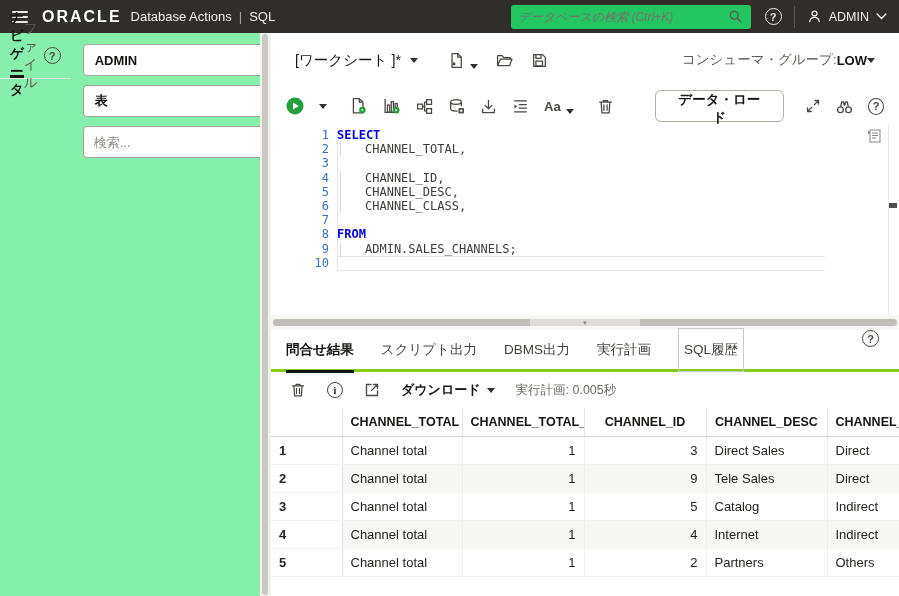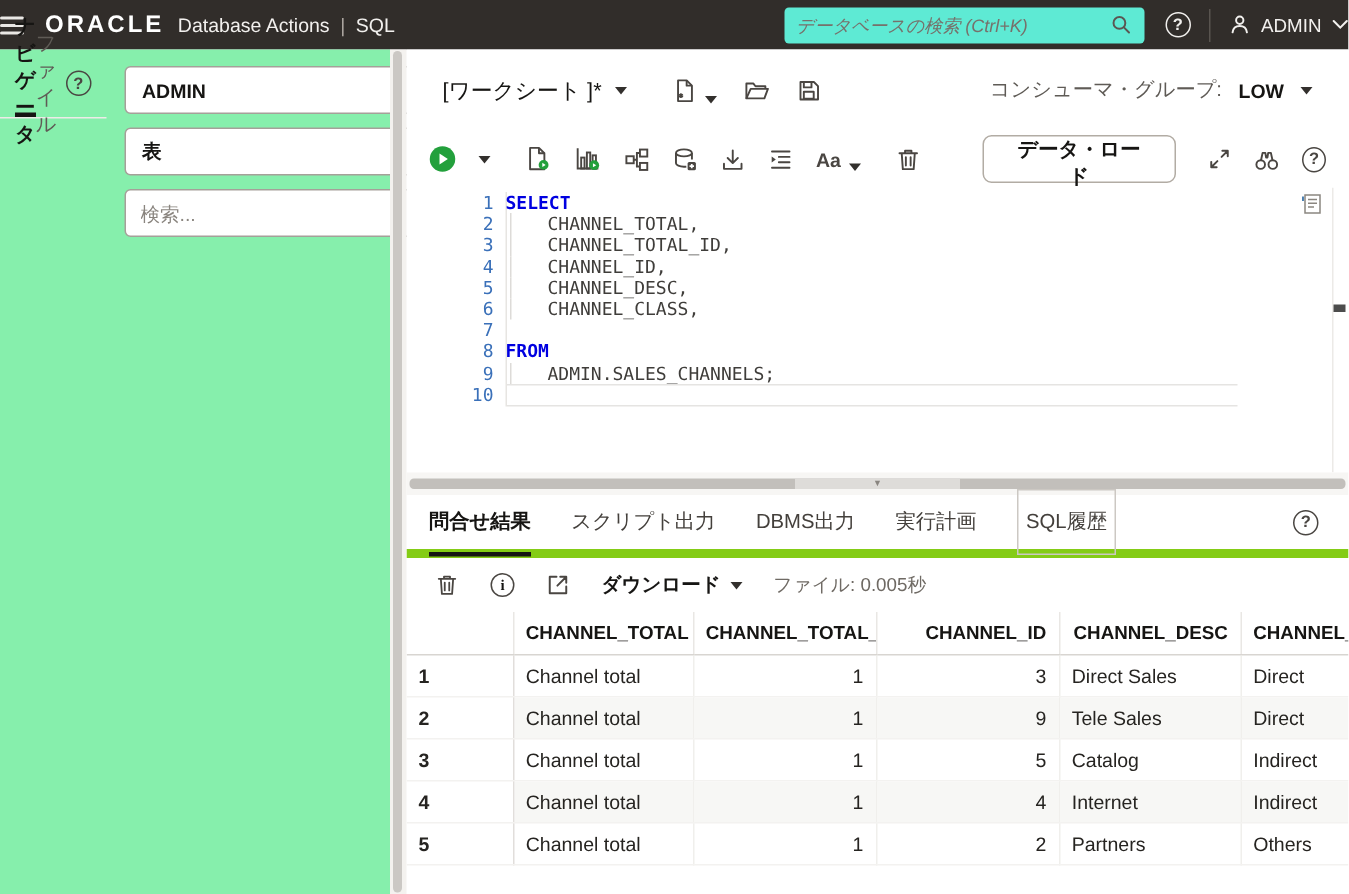--- a/index.html
+++ b/index.html
@@ -1,28 +1,28 @@
 <!DOCTYPE html>
 <html><head>
 <meta charset="utf-8">
 <style>
   *{margin:0;padding:0;box-sizing:border-box}
   html,body{width:899px;height:596px;overflow:hidden;background:#fff;color:#161513;
     font-family:"Liberation Sans",sans-serif}
   svg{display:block}
 
   
-  .app-header{height:33px;background:#312d2a;display:flex;align-items:center;color:#fff;padding:0 0}
+  .app-header{height:33px;background:#312d2a;display:flex;align-items:center;color:#fff;padding:0 12px}
   .burger{width:16px;display:flex;flex-direction:column;gap:3px;cursor:pointer}
   .burger span{height:2px;background:#e9e7e4;border-radius:1px}
   .brand{font-size:16px;font-weight:bold;letter-spacing:2px;margin-left:14px}
   .prod{font-size:13px;margin-left:9px;color:#f2f0ee}
   .hdr-sep{color:#aaa49e;font-size:13px;margin:0 7px}
   .ctx{font-size:13px;color:#f2f0ee}
-  .hdr-search{margin-left:auto;width:240px;height:24px;background:#5eead4;border-radius:3px;
+  .hdr-search{margin-left:auto;width:240px;height:24px;background:#22c55e;border-radius:3px;
     display:flex;align-items:center;padding:0 8px;gap:6px}
   .hdr-search input{flex:1;border:none;outline:none;font-size:12px;background:transparent;color:#3c3a37;min-width:0}
   .hdr-search input::placeholder{color:#76716b;font-style:italic}
   .circle-q{width:17px;height:17px;border:1.5px solid currentColor;border-radius:50%;
     display:flex;align-items:center;justify-content:center;font-size:11px;font-weight:bold;cursor:pointer}
   .hdr-help{margin-left:14px;color:#f2f0ee}
   .hdr-divider{width:1px;height:22px;background:#59544f;margin:0 12px}
   .hdr-user{display:flex;align-items:center;gap:7px;font-size:12.5px;cursor:pointer;color:#f2f0ee}
 
   
@@ -58,21 +58,21 @@
   .vsplit::after{content:'';position:absolute;left:2px;top:1px;bottom:1px;width:6px;border-radius:3px;background:#cbc8c4}
 
   
   .main{flex:1;min-width:0;display:flex;flex-direction:column;background:#fff}
   .tb1{height:54px;display:flex;align-items:center;padding:0 24px;flex-shrink:0}
   .ws-label{font-size:14.5px;display:flex;align-items:center;gap:9px;cursor:pointer}
   .caret-solid{width:0;height:0;border-left:4.5px solid transparent;border-right:4.5px solid transparent;
     border-top:5.5px solid #33302d}
   .tbtn{display:flex;align-items:flex-end;gap:5px;cursor:pointer;color:#4a4642}
   .tb1 .grp{display:flex;align-items:center;gap:18px;margin-left:30px}
-  .cg{margin-left:auto;display:flex;align-items:center;gap:11px;font-size:13.5px;color:#5f5b56}
+  .cg{margin-left:auto;display:flex;align-items:center;font-size:13.5px;color:#5f5b56}
   .cg-value{font-weight:bold;color:#161513;font-size:13px}
 
   .tb2{height:38px;display:flex;align-items:center;padding:0 15px;gap:15px;flex-shrink:0}
   .tb2 .tbtn{color:#4a4642}
   .aa{font-size:13px;font-weight:600;color:#4a4642}
   .gap-l{margin-left:8px}
   .data-load-btn{height:32px;padding:0 19px;border:1px solid #b2aca4;border-radius:6px;background:#fff;
     font-size:13.5px;font-weight:600;margin:0 6px 0 26px;cursor:pointer;color:#161513;
     font-family:"Liberation Sans",sans-serif}
 
@@ -93,38 +93,38 @@
 
   
   .hsplit{height:15px;background:#f7f6f4;position:relative;cursor:row-resize;flex-shrink:0}
   .hsplit-bar{position:absolute;left:2px;right:2px;top:4px;height:7px;background:#c2bfbb;border-radius:3px}
   .hsplit-notch{position:absolute;left:50%;transform:translateX(-50%);top:4px;height:7px;width:110px;
     background:#dedcd9;display:flex;align-items:center;justify-content:center;cursor:pointer}
   .hsplit-notch span{font-size:6px;color:#8a8680;line-height:1}
 
   
   .results{height:266px;display:flex;flex-direction:column;flex-shrink:0}
-  .rtabbar{height:42px;display:flex;align-items:center;padding-left:15px;border-bottom:6px solid #84cc16;flex-shrink:0}
+  .rtabbar{height:42px;display:flex;align-items:flex-start;padding-left:15px;border-bottom:3px solid #84cc16;flex-shrink:0}
   .rtab-list{display:flex;align-items:center;height:100%}
   .rtab{font-size:13.5px;color:#44403c;padding:13px 0;margin-right:27px;cursor:pointer;position:relative;white-space:nowrap}
   .rtab.active{font-weight:bold;color:#161513}
   .rtab.active::after{content:'';position:absolute;left:0;right:0;bottom:-1px;height:3px;background:#161513}
   .rtab.focused{border:1px solid #ccc8c3;padding:12px 5px;margin-right:20px}
   .rtab-help{margin-left:auto;margin-right:20px;color:#4a4642}
   .rtoolbar{height:36px;display:flex;align-items:center;gap:21px;padding:0 19px;flex-shrink:0}
   .rtoolbar .tbtn{color:#4a4642}
   .circle-i{width:16px;height:16px;border:1.4px solid #4a4642;border-radius:50%;display:flex;
     align-items:center;justify-content:center;font-size:10px;font-weight:bold;font-family:"Liberation Serif",serif}
   .dl{display:flex;align-items:center;gap:6px;font-size:13px;font-weight:bold;cursor:pointer}
   .elapsed{font-size:12.5px;color:#6f6a64}
 
   .grid-wrap{flex:1;overflow:hidden}
   table.grid{border-collapse:collapse;table-layout:fixed;width:676px;font-size:13px}
   .grid th,.grid td{height:28px;padding:0 8px;overflow:hidden;white-space:nowrap}
-  .grid th{font-weight:bold;font-size:12.5px;text-align:right;border-bottom:1px solid #d8d5d1;
+  .grid th{font-weight:bold;font-size:12.5px;text-align:center;border-bottom:1px solid #d8d5d1;
     border-right:1px solid #e9e7e4;color:#161513}
   .grid td{border-right:1px solid #f0efec;border-bottom:1px solid #f3f2f0;color:#262421}
   .grid td.num{font-weight:bold;border-right:1px solid #e1dedb;background:#fff}
   .grid tbody tr:nth-child(even) td:not(.num){background:#f7f7f5}
   .numcol{width:71px}.c0{width:120px}.c1{width:122px}.c2{width:122px}.c3{width:121px}.c4{width:120px}
   .ar{text-align:right}
 </style>
 </head>
 <body>
 
@@ -353,21 +353,20 @@
           <div class="eline">
             <span class="lnum">1</span>
             <span class="ecode kw">SELECT</span>
           </div>
           <div class="eline">
             <span class="lnum">2</span>
             <span class="ecode ind">CHANNEL_TOTAL,</span>
           </div>
           <div class="eline">
             <span class="lnum">3</span>
-            <span class="ecode ind">CHANNEL_TOTAL_ID,</span>
           </div>
           <div class="eline">
             <span class="lnum">4</span>
             <span class="ecode ind">CHANNEL_ID,</span>
           </div>
           <div class="eline">
             <span class="lnum">5</span>
             <span class="ecode ind">CHANNEL_DESC,</span>
           </div>
           <div class="eline">
@@ -432,21 +431,21 @@
         <div class="tbtn">
           <svg width="16" height="16" viewBox="0 0 16 16" fill="none" stroke="#4a4642" stroke-width="1.3" stroke-linecap="round" stroke-linejoin="round">
             <path d="M7 2.5H2.5v11h11V9"></path>
               <path d="M9.5 2.5h4v4M13.2 2.8L7.6 8.4"></path>
             </svg>
         </div>
         <div class="dl">
           <span>ダウンロード</span>
           <span class="caret-solid"></span>
         </div>
-        <span class="elapsed">ファイル: 0.005秒</span>
+        <span class="elapsed">実行計画: 0.005秒</span>
       </div>
       <div class="grid-wrap">
         <table class="grid">
           <thead>
               <tr>
                 <th class="numcol"></th>
                 <th class="c0">CHANNEL_TOTAL</th>
                 <th class="c1">CHANNEL_TOTAL_ID</th>
                 <th class="c2">CHANNEL_ID</th>
                 <th class="c3">CHANNEL_DESC</th>

